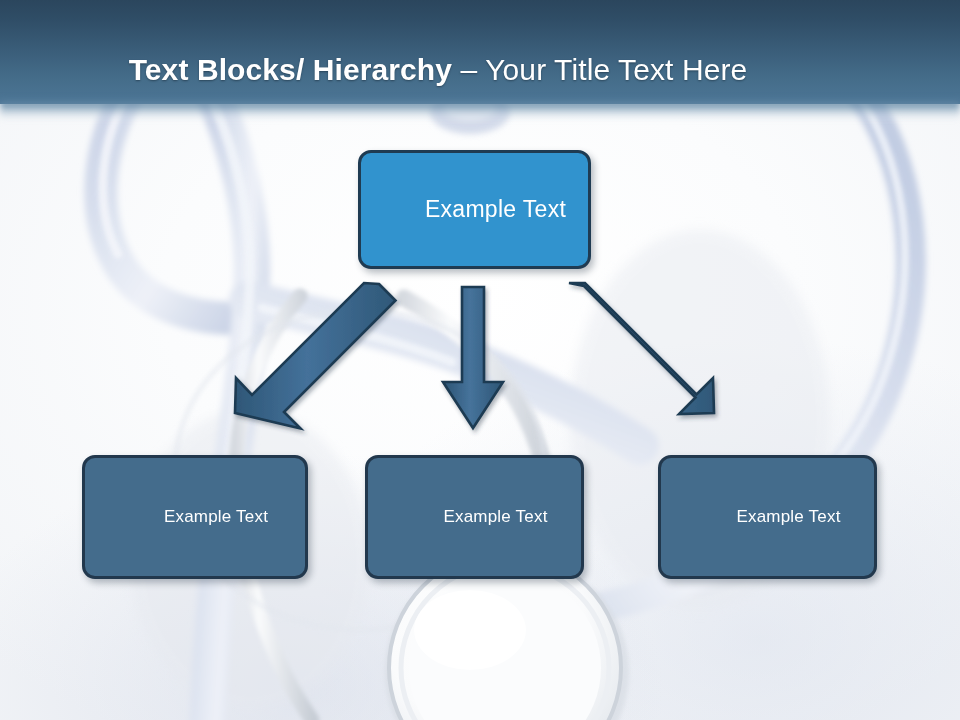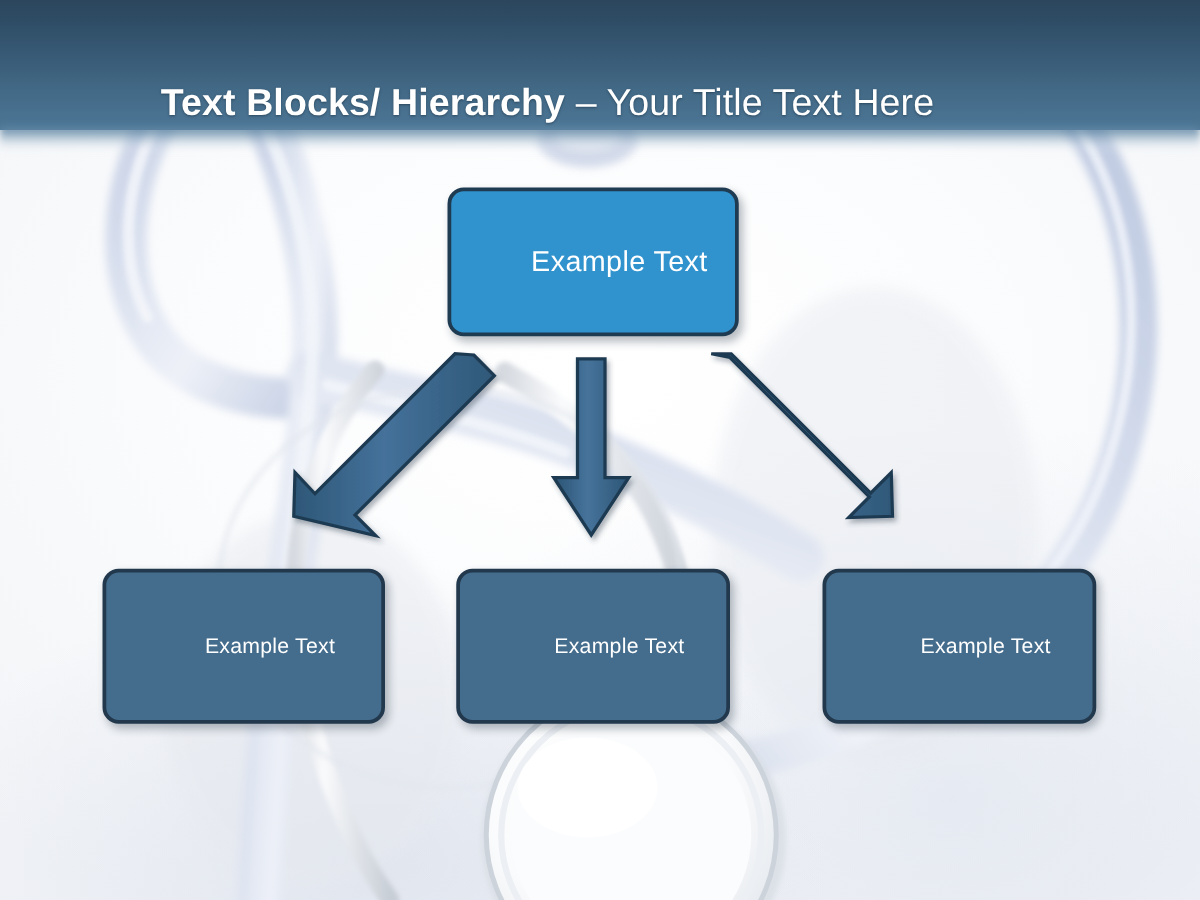--- a/index.html
+++ b/index.html
@@ -75,21 +75,20 @@
     left: 0;
     top: 52px;
     width: 876px;
     text-align: center;
     color: #ffffff;
     font-size: 30px;
     line-height: 36px;
     letter-spacing: 0.1px;
     white-space: nowrap;
     text-shadow: 0 1px 2px rgba(12,24,36,0.45);
-    margin-top: 13px;
   }
   .title-text .strong { font-weight: bold; }
   .title-text .light  { font-weight: normal; }
 
   
   .node {
     position: absolute;
     box-sizing: border-box;
     border-radius: 13px;
     display: flex;

